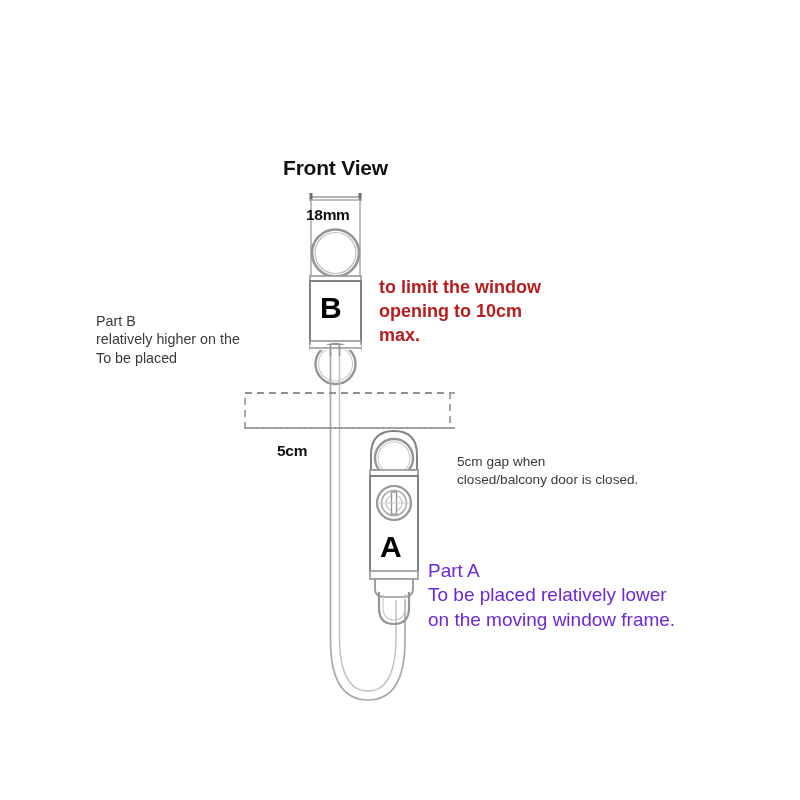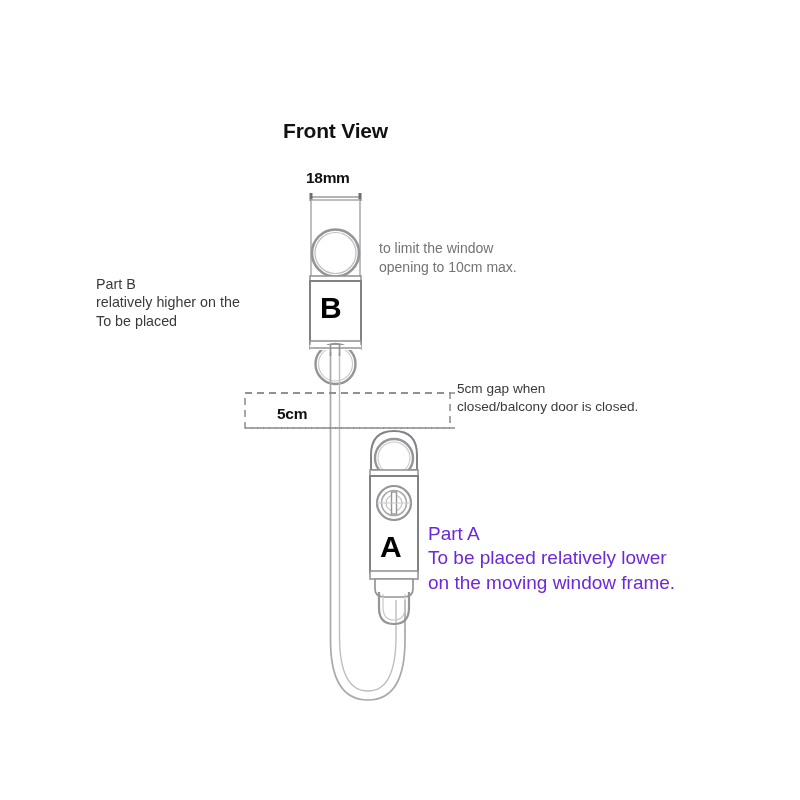--- a/index.html
+++ b/index.html
@@ -7,45 +7,45 @@
     width:800px;height:800px;
     background:#ffffff;
     font-family:"Liberation Sans", sans-serif;
     position:relative;
     overflow:hidden;
     -webkit-font-smoothing:antialiased;
   }
   #stage{position:absolute;left:0;top:0;width:800px;height:800px;}
   svg#art{position:absolute;left:0;top:0;width:800px;height:800px;}
 
-  .txt{position:absolute;color:#231f20;line-height:1.18;white-space:pre;}
+  .txt{position:absolute;color:#231f20;line-height:1.18;white-space:pre;margin-top:37px;}
 
   #title{
     left:283px;top:119px;
     font-size:21px;font-weight:bold;letter-spacing:-0.2px;color:#111;
   }
   #dim-18mm{
     left:306px;top:169px;
     font-size:15.5px;font-weight:bold;color:#111;letter-spacing:-0.3px;
   }
   #gap-5cm{
     left:277px;top:405px;
     font-size:15.5px;font-weight:bold;color:#111;letter-spacing:-0.3px;
   }
   #part-b-block{
     left:96px;top:275px;width:215px;
     text-align:left;font-size:14.3px;color:#3a3a3a;line-height:1.28;
     white-space:normal;
   }
   #note-limit{
     left:379px;top:239px;width:180px;
-    font-size:14px;color:#737373;line-height:1.33;white-space:normal;
+    font-size:18px;color:#b91c1c;line-height:1.33;white-space:normal;font-weight:bold;
   }
   #note-gap{
-    left:457px;top:380px;width:230px;
+    left:457px;top:416px;width:230px;
     font-size:13.6px;color:#3a3a3a;line-height:1.33;white-space:normal;
   }
   #part-a-block{
     left:428px;top:522px;width:265px;
     font-size:19px;color:#6d28d9;line-height:1.28;white-space:normal;
   }
   .badge{
     position:absolute;font-weight:bold;color:#000;
     font-size:30px;line-height:1;
   }

